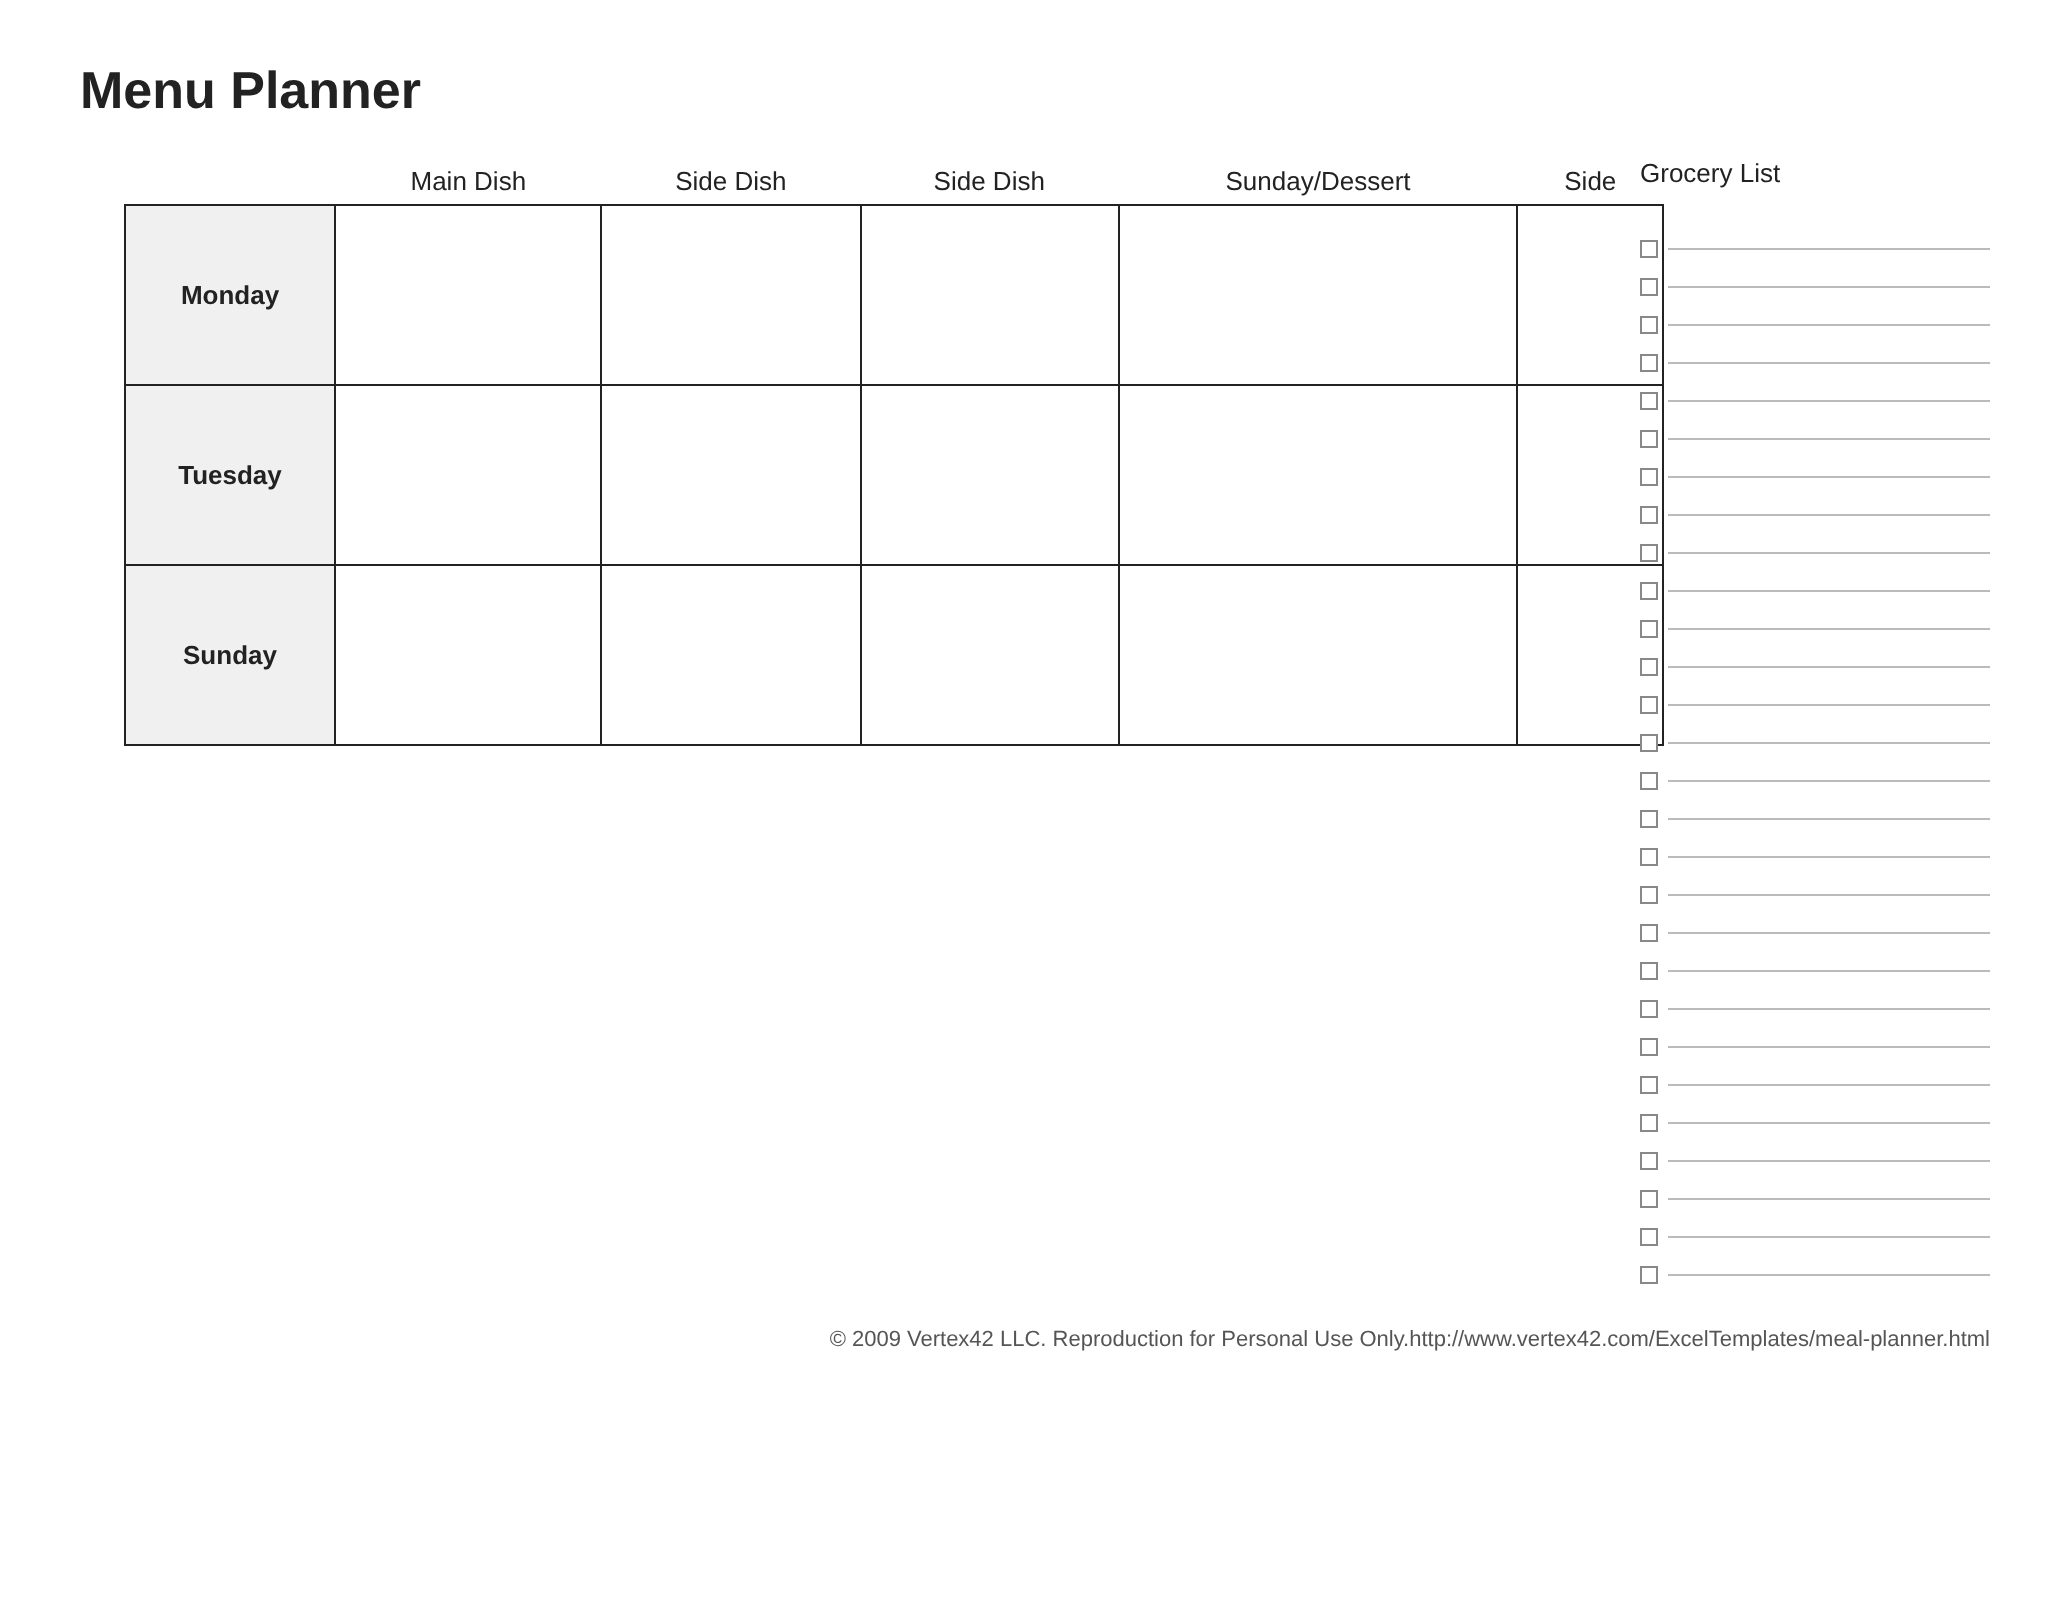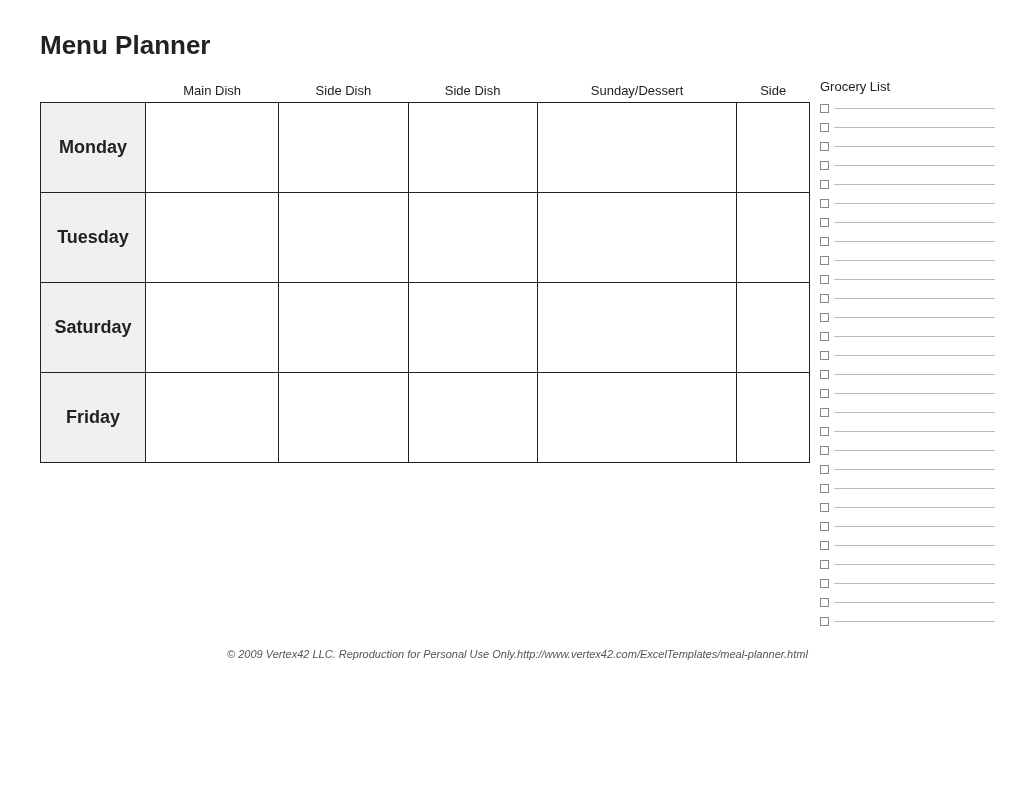--- a/index.html
+++ b/index.html
@@ -20,37 +20,38 @@
       display: flex;
       gap: 0;
       width: 100%;
     }
     .planner-table-wrap {
       flex: 1;
     }
     .planner-table {
       width: 100%;
       border-collapse: collapse;
+      margin-left: 22px;
     }
     .planner-table th {
       font-size: 13px;
       font-weight: normal;
       padding: 4px 6px;
       text-align: center;
       color: #222;
       background: #fff;
     }
     .planner-table th.day-header {
       width: 105px;
     }
     .planner-table td {
       border: 1.5px solid #222;
       vertical-align: middle;
       text-align: center;
-      font-size: 18px;
+      font-size: 13px;
       font-weight: bold;
       color: #222;
     }
     .day-cell {
       background: #f0f0f0;
       width: 105px;
       min-height: 90px;
       height: 90px;
       padding: 8px 4px;
     }
@@ -61,21 +62,21 @@
     }
     .grocery-section {
       width: 185px;
       padding-left: 10px;
       flex-shrink: 0;
     }
     .grocery-title {
       font-size: 13px;
       font-weight: normal;
       color: #222;
-      margin-bottom: 4px;
+      margin-bottom: 20px;
       padding-bottom: 2px;
     }
     .grocery-item {
       display: flex;
       align-items: center;
       gap: 5px;
       margin-bottom: 2px;
       height: 17px;
     }
     .grocery-checkbox {
@@ -86,25 +87,24 @@
       flex-shrink: 0;
       display: inline-block;
     }
     .grocery-line {
       flex: 1;
       height: 1px;
       background: #bbb;
     }
     .footer {
       display: flex;
-      justify-content: center;
+      justify-content: flex-end;
       margin-top: 16px;
       font-size: 11px;
       color: #555;
-      font-style: italic;
     }
   </style>
 </head>
 <body>
 
 <h1>Menu Planner</h1>
 
 <div class="planner-layout">
   <div class="planner-table-wrap">
     <table class="planner-table">
@@ -129,29 +129,21 @@
           </tr>
           <tr>
             <td class="day-cell">Tuesday</td>
             <td class="content-cell"></td>
             <td class="content-cell"></td>
             <td class="content-cell"></td>
             <td class="content-cell"></td>
             <td class="content-cell"></td>
           </tr>
           <tr>
-            <td class="day-cell">Saturday</td>
-            <td class="content-cell"></td>
-            <td class="content-cell"></td>
-            <td class="content-cell"></td>
-            <td class="content-cell"></td>
-            <td class="content-cell"></td>
-          </tr>
-          <tr>
-            <td class="day-cell">Friday</td>
+            <td class="day-cell">Sunday</td>
             <td class="content-cell"></td>
             <td class="content-cell"></td>
             <td class="content-cell"></td>
             <td class="content-cell"></td>
             <td class="content-cell"></td>
           </tr>
         </tbody>
     </table>
   </div>
 

